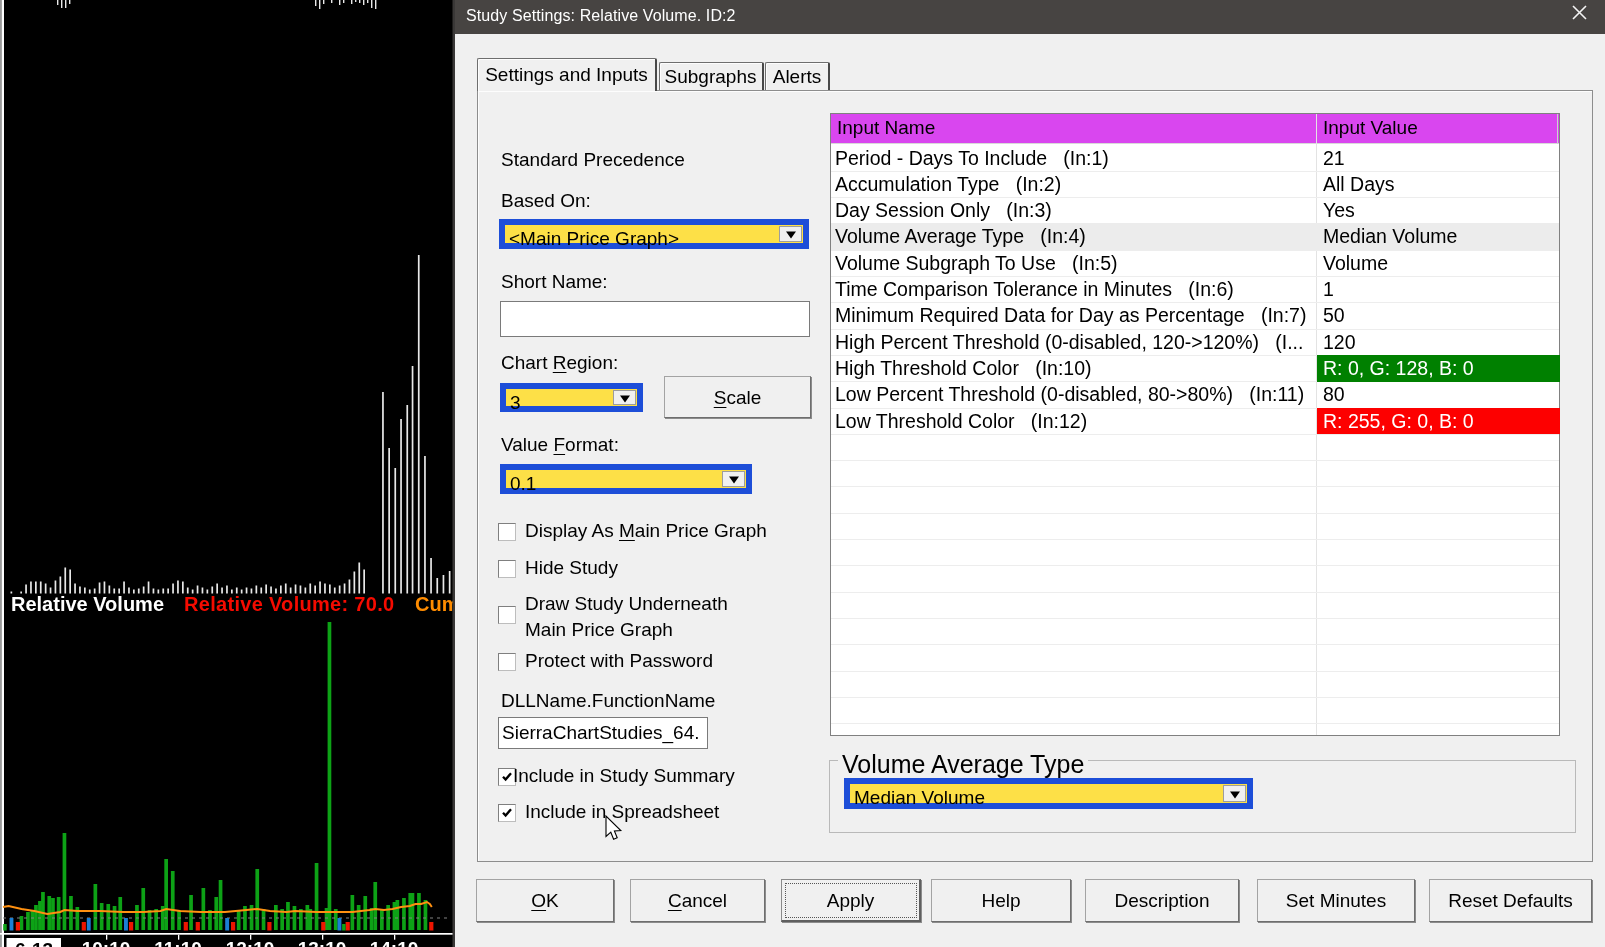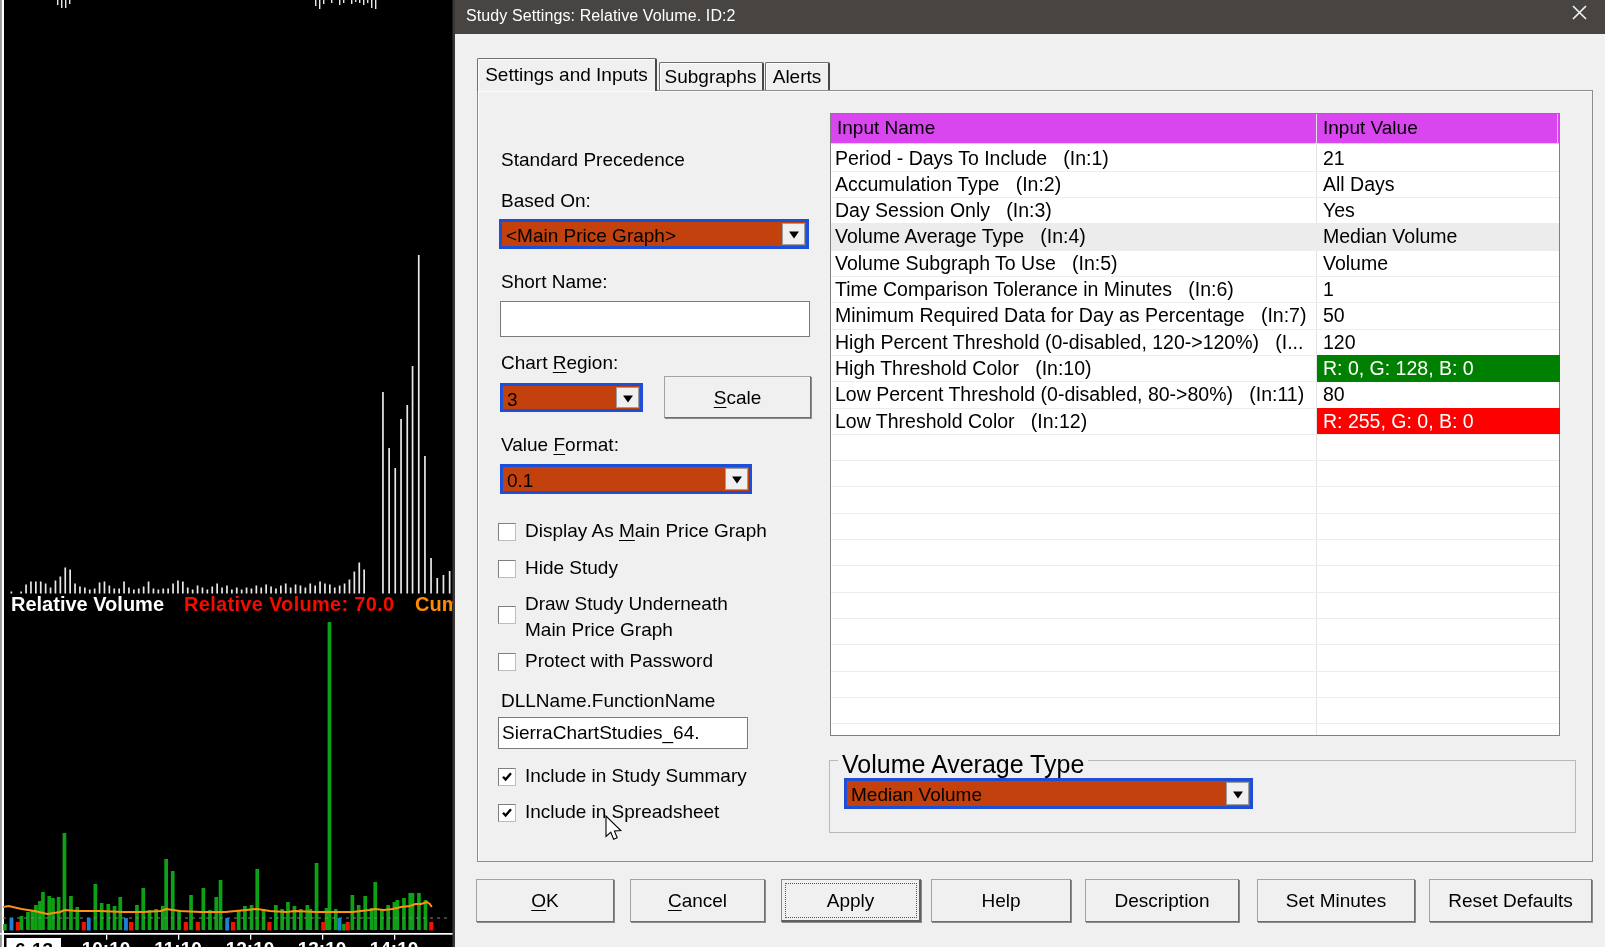--- a/index.html
+++ b/index.html
@@ -14,21 +14,21 @@
   text-align:center; font-size:19px; color:#000; z-index:5; padding-top:3px;
   border-top-left-radius:2px; border-top-right-radius:2px;
   box-shadow: inset 1px 1px 0 #fdfdfd; }
 .tab.active { z-index:7; padding-top:5px; }
 #tabpage { position:absolute; left:22px; top:89.5px; width:1116px; height:772px;
   border:1px solid #8d8d8d; box-shadow: inset 1px 1px 0 #fdfdfd; background:#f0f0f0; z-index:4; }
 #dialog > .lab, #dialog > .combo, #dialog > .tbox, #dialog > .cb, #dialog > .btn,
 #dialog > #table, #dialog > #group, #dialog > #grouplab { z-index:10; }
 .lab { position:absolute; font-size:19px; color:#000; white-space:nowrap; line-height:19px; z-index:10; }
 .ul { text-decoration:underline; text-underline-offset:2.5px; }
-.combo { position:absolute; background:#c2410c; border:3px solid #1d4ed8; z-index:10; }
+.combo { position:absolute; background:#fde047; border:6px solid #1d4ed8; z-index:10; }
 .ctext { font-size:19px; color:#000; line-height:27px; white-space:nowrap; overflow:hidden; }
 .cbtn { position:absolute; right:1px; top:1px; bottom:1px; background:#f0f0f0;
   border:1px solid #9d9d9d; }
 .tri { position:absolute; left:50%; top:50%; transform:translate(-50%,-36%);
   width:0; height:0; border-left:5.5px solid transparent; border-right:5.5px solid transparent;
   border-top:7px solid #000; }
 .tbox { position:absolute; background:#fff; border:1px solid #7a7a7a; font-size:19px; color:#000; z-index:10; white-space:nowrap; overflow:hidden;}
 .cb { position:absolute; width:18px; height:18px; background:#fff; border:1px solid #bdbdbd; border-top:1px solid #7f7f7f; border-left:1px solid #7f7f7f; z-index:10; }
 .btn { position:absolute; background:#f0f0f0; border:1px solid #a3a3a3;
   border-right:1px solid #6e6e6e; border-bottom:1px solid #6e6e6e;
@@ -298,27 +298,27 @@
       </div>
     <div class="cb" style="left:43px;top:523px"></div>
     <div class="lab" style="left:70px;top:521px">Display As <span class="ul">M</span>ain Price Graph</div>
     <div class="cb" style="left:43px;top:560px"></div>
     <div class="lab" style="left:70px;top:558px">Hide Study</div>
     <div class="cb" style="left:43px;top:606px"></div>
     <div class="lab" style="left:70px;top:591px;line-height:26px">Draw Study Underneath<br>Main Price Graph</div>
     <div class="cb" style="left:43px;top:653px"></div>
     <div class="lab" style="left:70px;top:651px">Protect with Password</div>
     <div class="lab" style="left:46px;top:691px">DLLName.FunctionName</div>
-    <div class="tbox" style="left:43px;top:717px;width:250px;height:32px;line-height:30px;padding-left:3px">SierraChartStudies_64.</div>
+    <div class="tbox" style="left:43px;top:717px;width:210px;height:32px;line-height:30px;padding-left:3px">SierraChartStudies_64.</div>
     <div class="cb" style="left:43px;top:768px">
         <svg width="14" height="14" viewBox="0 0 14 14" style="position:absolute;left:1px;top:1px">
           <path d="M3 6.8 L5.6 9.6 L11 3.2" fill="none" stroke="#000" stroke-width="2.3"></path>
         </svg>
       </div>
-    <div class="lab" style="left:70px;top:766px">Include in Study Summary</div>
+    <div class="lab" style="left:58px;top:766px">Include in Study Summary</div>
     <div class="cb" style="left:43px;top:804px">
         <svg width="14" height="14" viewBox="0 0 14 14" style="position:absolute;left:1px;top:1px">
           <path d="M3 6.8 L5.6 9.6 L11 3.2" fill="none" stroke="#000" stroke-width="2.3"></path>
         </svg>
       </div>
     <div class="lab" style="left:70px;top:802px">Include in Spreadsheet</div>
 
     <div id="table">
       <div id="thead">
           <div class="thname">Input Name</div>

